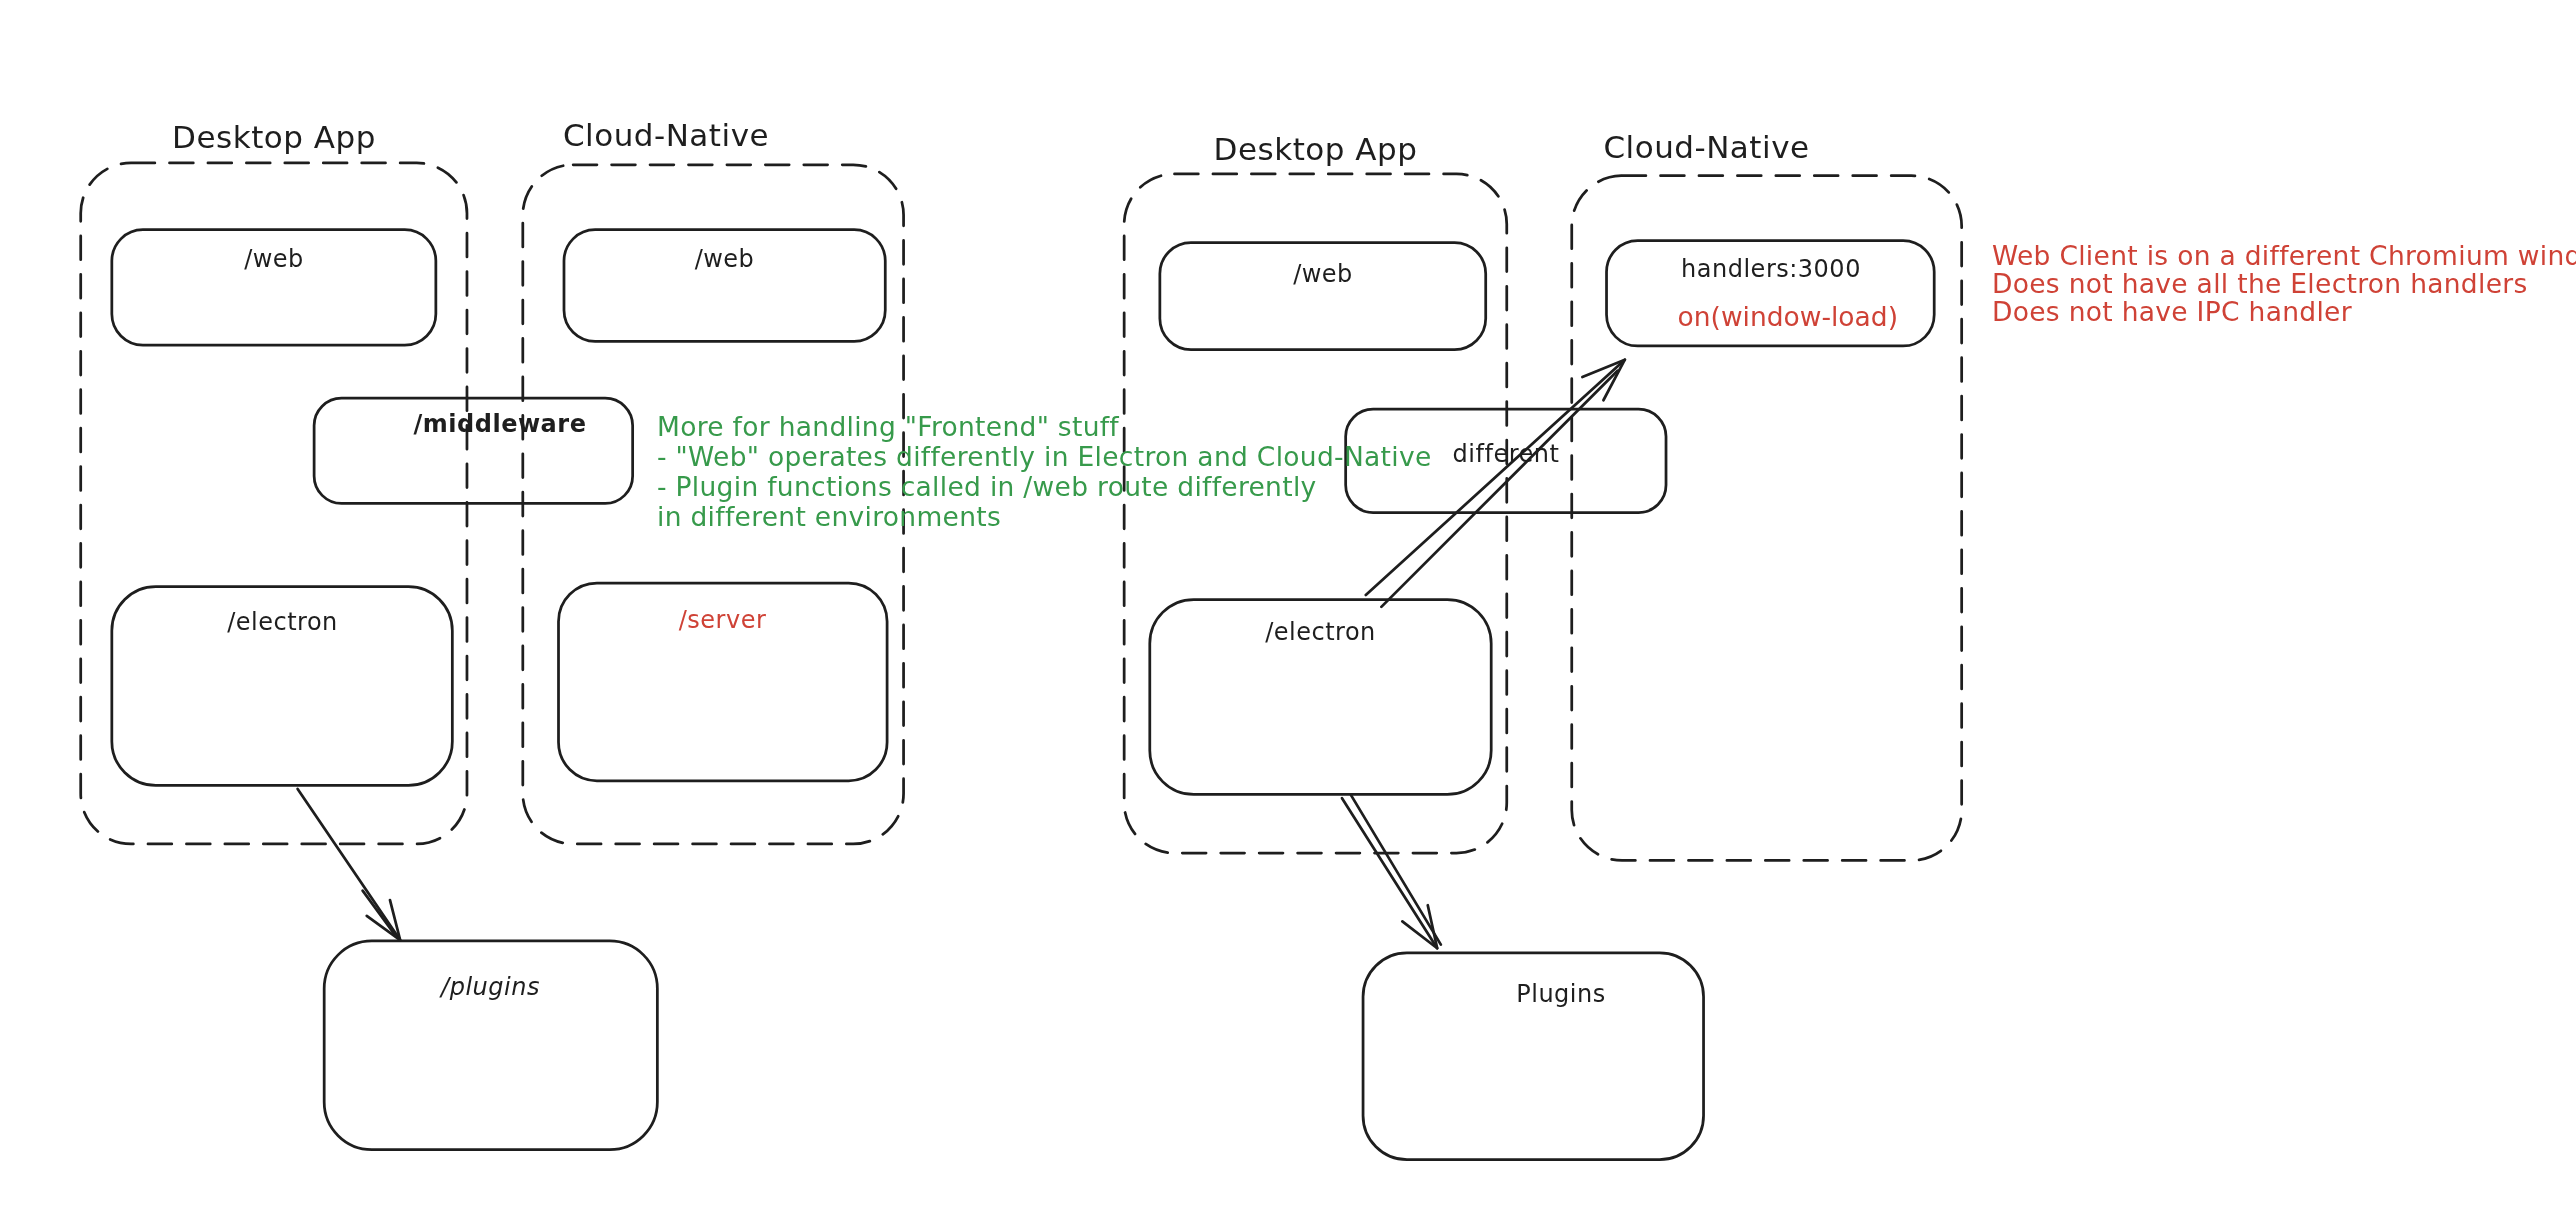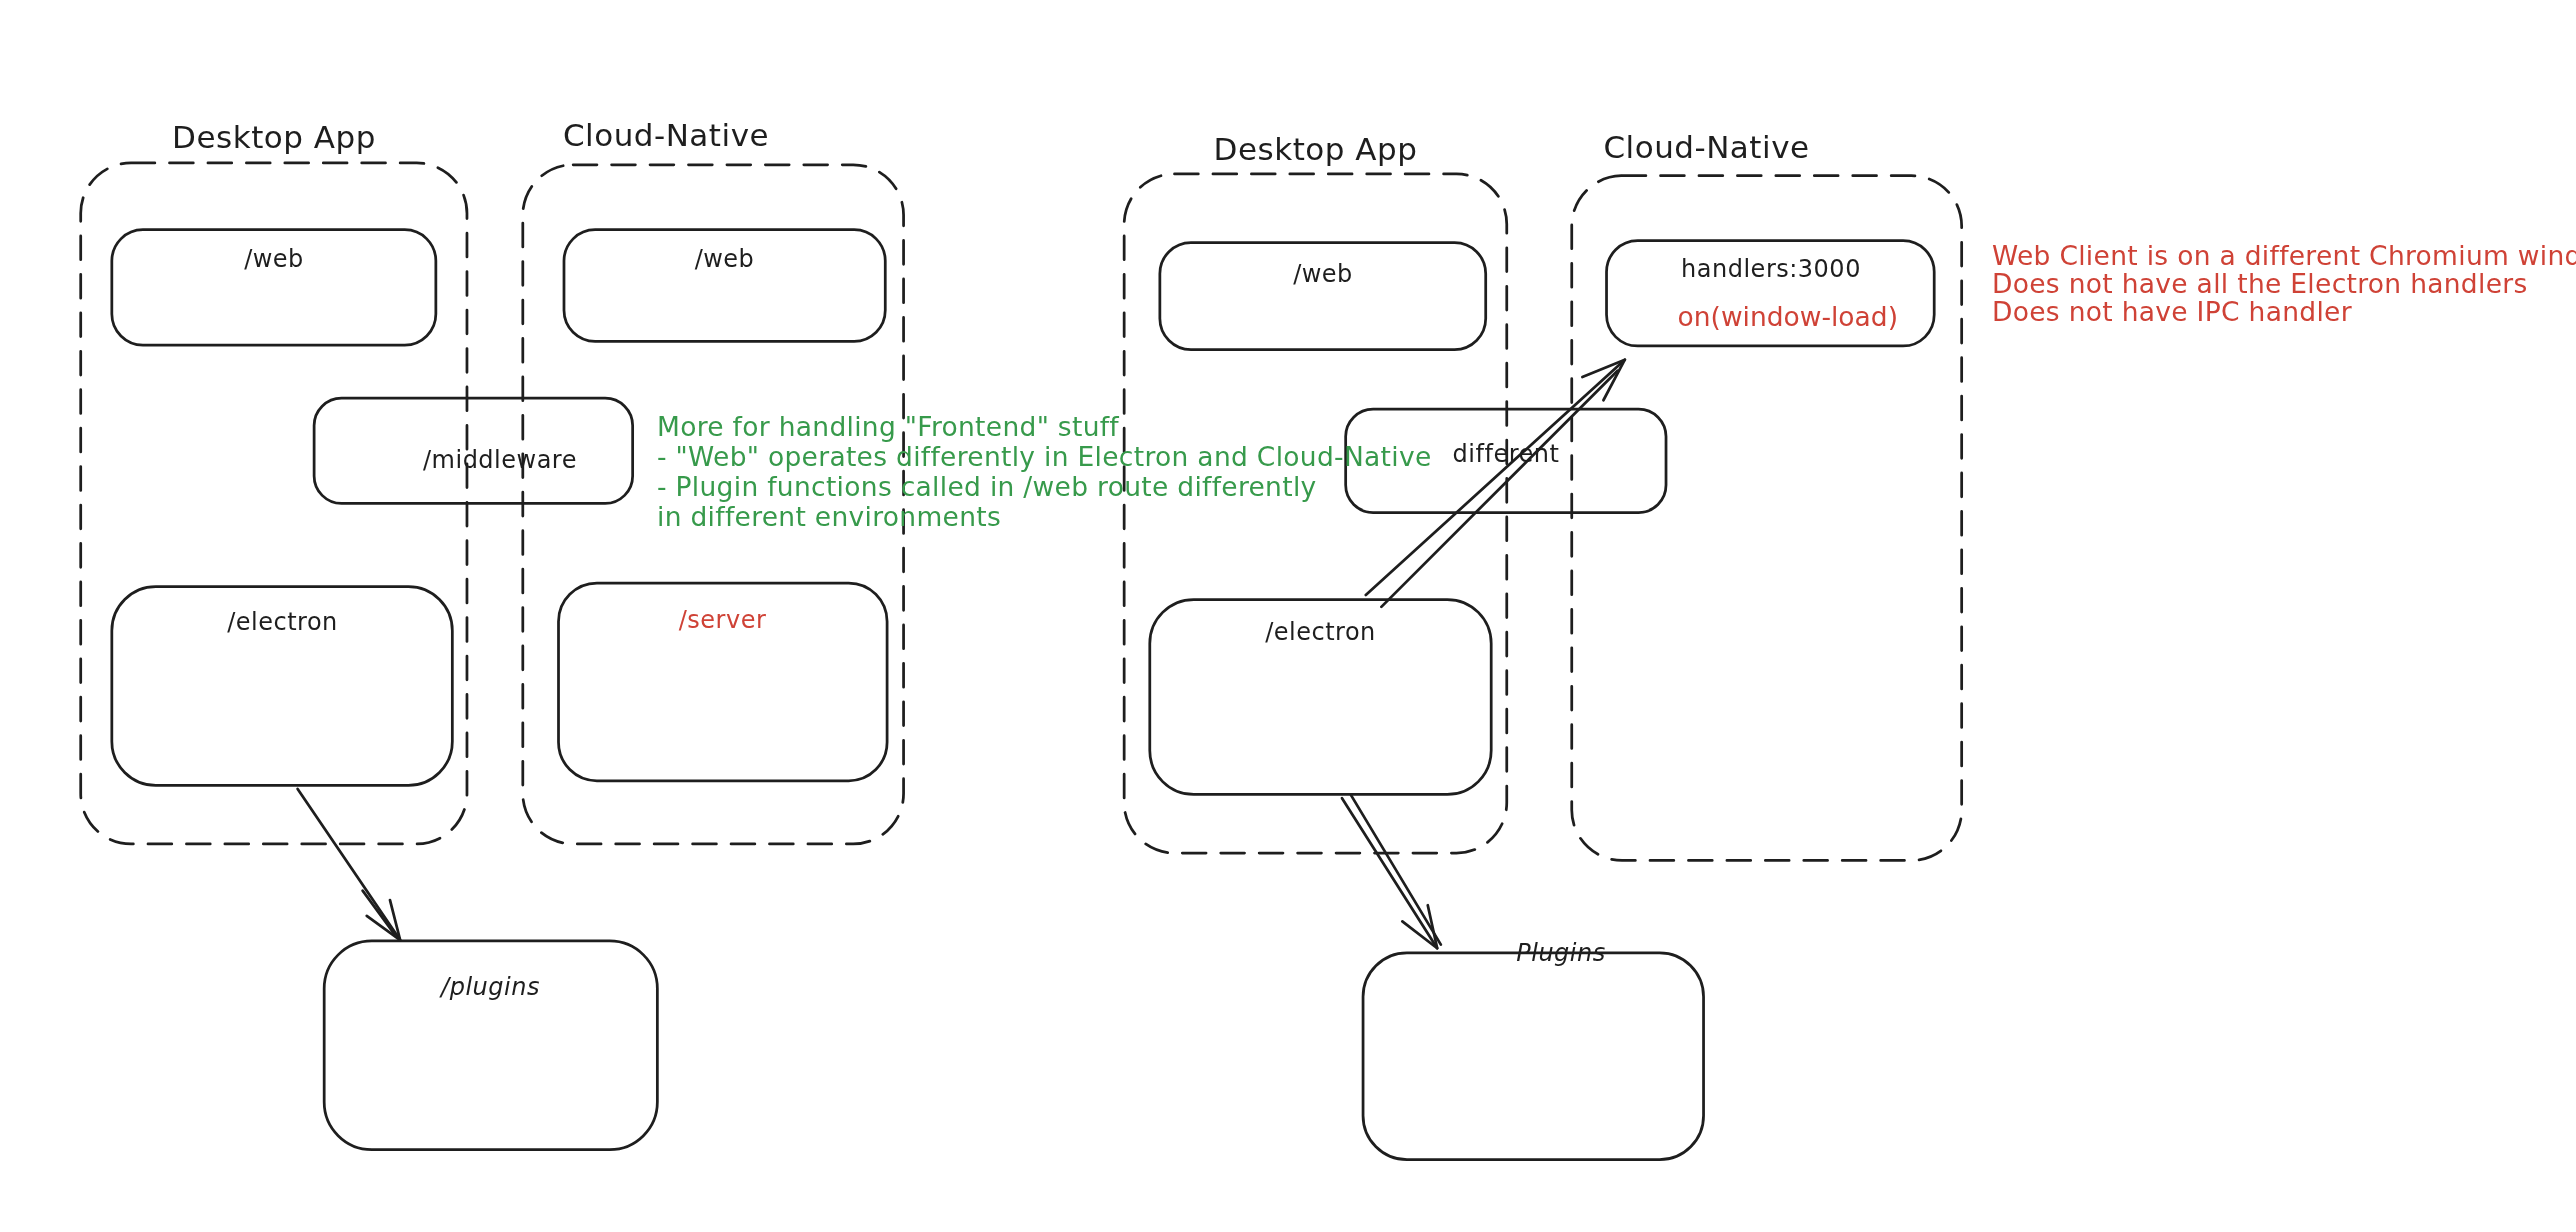--- a/index.html
+++ b/index.html
@@ -72,34 +72,34 @@
       <path d="M1476 869 L1574 1032"></path>
       <path d="M1559.7 989 L1570 1036 L1531.9 1006.6"></path>
     </g>
   </svg>
 
   <div class="txt group-title" style="left:81px;top:120px;width:386px;">Desktop App</div>
   <div class="txt group-title" style="left:523px;top:118px;width:286px;">Cloud-Native</div>
 
   <div class="txt box-label" style="left:112px;top:243px;width:324px;">/web</div>
   <div class="txt box-label" style="left:564px;top:243px;width:321px;">/web</div>
-  <div class="txt box-label" style="left:314px;top:444px;width:372px;">/middleware</div>
+  <div class="txt box-label" style="left:314px;top:408px;width:372px;font-weight:bold;">/middleware</div>
   <div class="txt box-label" style="left:112px;top:606px;width:341px;">/electron</div>
   <div class="txt box-label red-text" style="left:558px;top:604px;width:329px;">/server</div>
   <div class="txt box-label" style="left:324px;top:971px;width:333px;font-style:italic;">/plugins</div>
 
   <div class="txt group-title" style="left:1124px;top:132px;width:383px;">Desktop App</div>
   <div class="txt group-title" style="left:1572px;top:130px;width:269px;">Cloud-Native</div>
 
   <div class="txt box-label" style="left:1160px;top:258px;width:326px;">/web</div>
   <div class="txt box-label" style="left:1607px;top:253px;width:328px;">handlers:3000</div>
   <div class="txt owl red-text" style="left:1607px;top:302px;width:291px;">on(window-load)</div>
   <div class="txt box-label" style="left:1346px;top:438px;width:320px;">different</div>
   <div class="txt box-label" style="left:1150px;top:616px;width:341px;">/electron</div>
-  <div class="txt box-label" style="left:1363px;top:937px;width:396px;font-style:italic;">Plugins</div>
+  <div class="txt box-label" style="left:1363px;top:978px;width:396px;">Plugins</div>
 
   <div class="txt note note-green green-text" style="left:657px;top:412px;">
     <div>More for handling "Frontend" stuff</div>
     <div>- "Web" operates differently in Electron and Cloud-Native</div>
     <div>- Plugin functions called in /web route differently</div>
     <div>in different environments</div>
   </div>
 
   <div class="txt note note-red red-text" style="left:1992px;top:242px;">
     <div>Web Client is on a different Chromium window</div>

